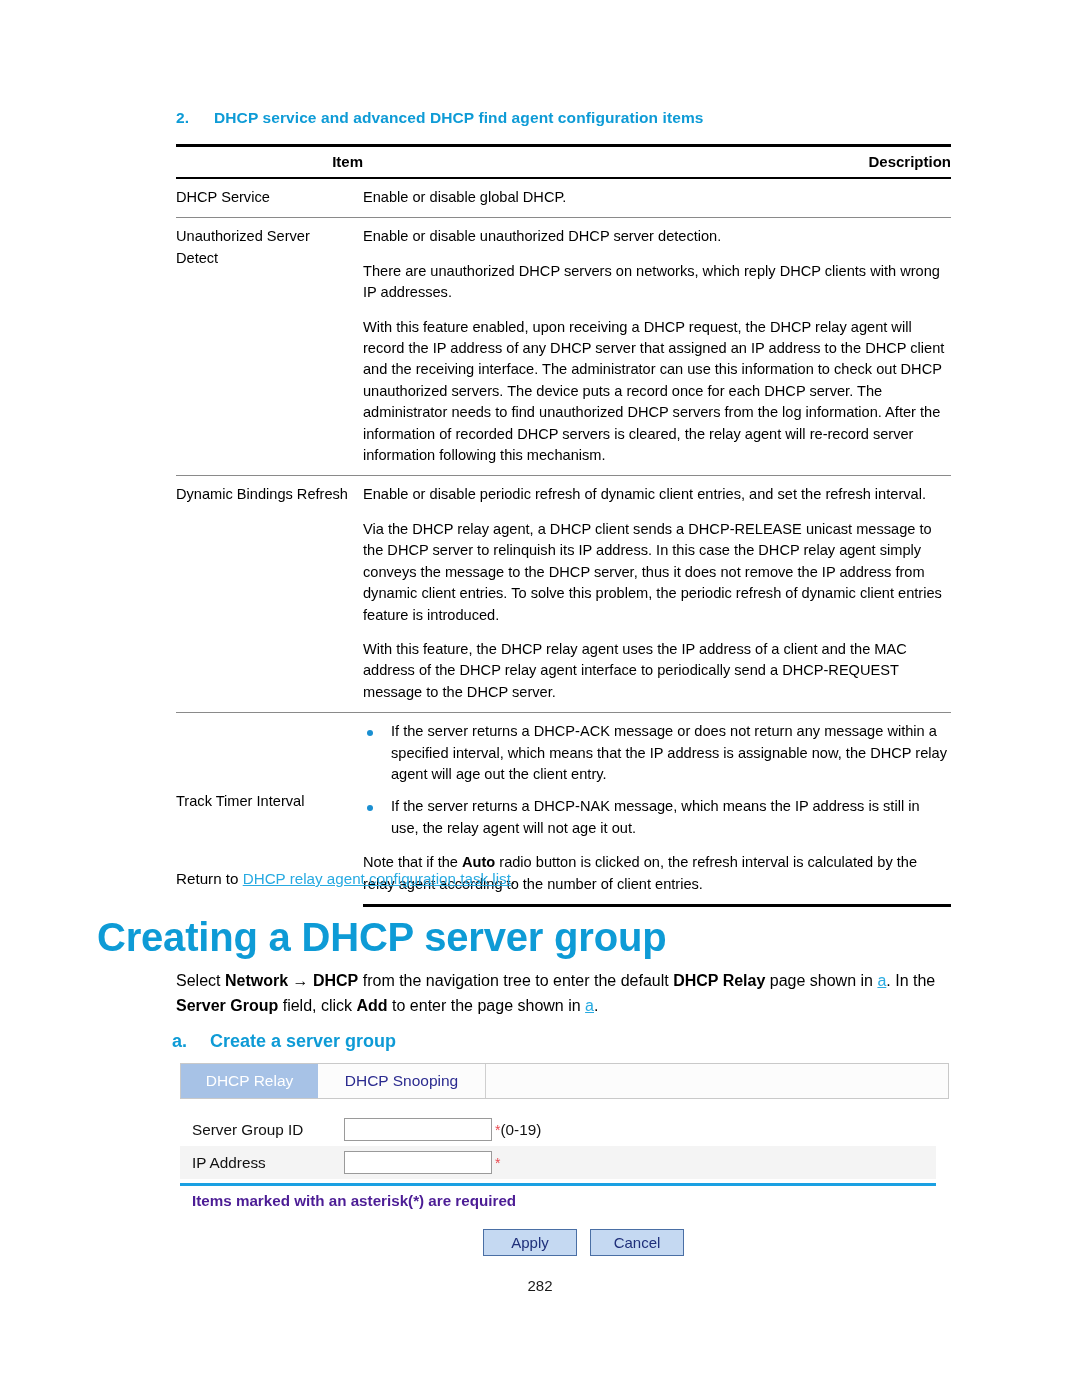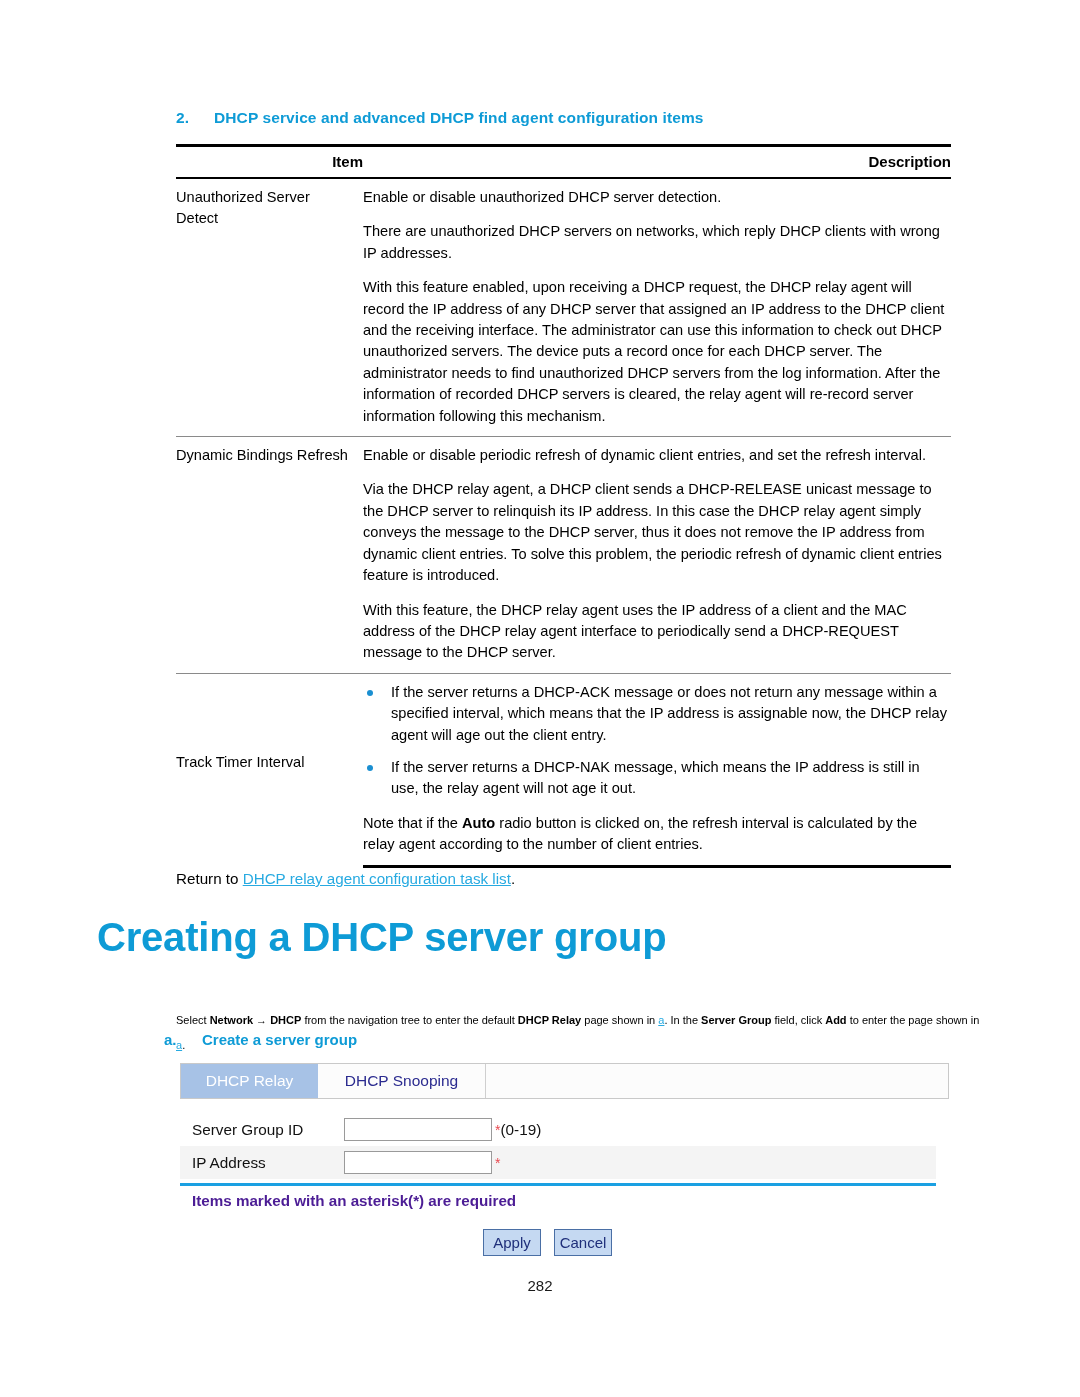--- a/index.html
+++ b/index.html
@@ -131,33 +131,33 @@
     font-weight: bold;
     color: #0e9bd6;
     letter-spacing: -0.2px;
     margin: 0;
   }
 
   
   .select-para {
     position: absolute;
     left: 176px;
-    top: 1008px;
+    top: 968px;
     width: 806px;
-    font-size: 11px;
+    font-size: 16px;
     line-height: 25px;
   }
   .select-para b { font-weight: bold; }
 
   
   .fig-caption {
     position: absolute;
-    left: 164px;
+    left: 172px;
     top: 1031px;
-    font-size: 15px;
+    font-size: 18px;
     font-weight: bold;
     color: #0e9bd6;
   }
   .fig-caption .num { display: inline-block; width: 38px; }
 
   
   .shot {
     position: absolute;
     left: 180px;
     top: 1063px;
@@ -240,21 +240,21 @@
     padding: 6px 0 0 12px;
     font-weight: bold;
   }
   .btnrow {
     display: flex;
     gap: 13px;
     margin-top: 20px;
     padding-left: 303px;
   }
   .btn {
-    width: 58px;
+    width: 94px;
     height: 27px;
     background: #c5d9f2;
     border: 1px solid #4a6fa5;
     color: #1f2f7a;
     font-size: 15px;
     display: flex;
     align-items: center;
     justify-content: center;
     box-sizing: border-box;
   }
@@ -286,20 +286,26 @@
           <col class="c2">
         </colgroup>
       <thead>
         <tr>
           <th>Item</th>
           <th>Description</th>
         </tr>
       </thead>
       <tbody>
 
+        <tr>
+          <td class="item">DHCP Service</td>
+          <td class="desc">
+            <p class="para">Enable or disable global DHCP.</p>
+          </td>
+        </tr>
 
         <tr>
           <td class="item">Unauthorized Server Detect</td>
           <td class="desc">
             <p class="para">Enable or disable unauthorized DHCP server detection.</p>
             <p class="para">There are unauthorized DHCP servers on networks, which reply DHCP clients with wrong IP addresses.</p>
             <p class="para">With this feature enabled, upon receiving a DHCP request, the DHCP relay agent will record the IP address of any DHCP server that assigned an IP address to the DHCP client and the receiving interface. The administrator can use this information to check out DHCP unauthorized servers. The device puts a record once for each DHCP server. The administrator needs to find unauthorized DHCP servers from the log information. After the information of recorded DHCP servers is cleared, the relay agent will re-record server information following this mechanism.</p>
           </td>
         </tr>
 

